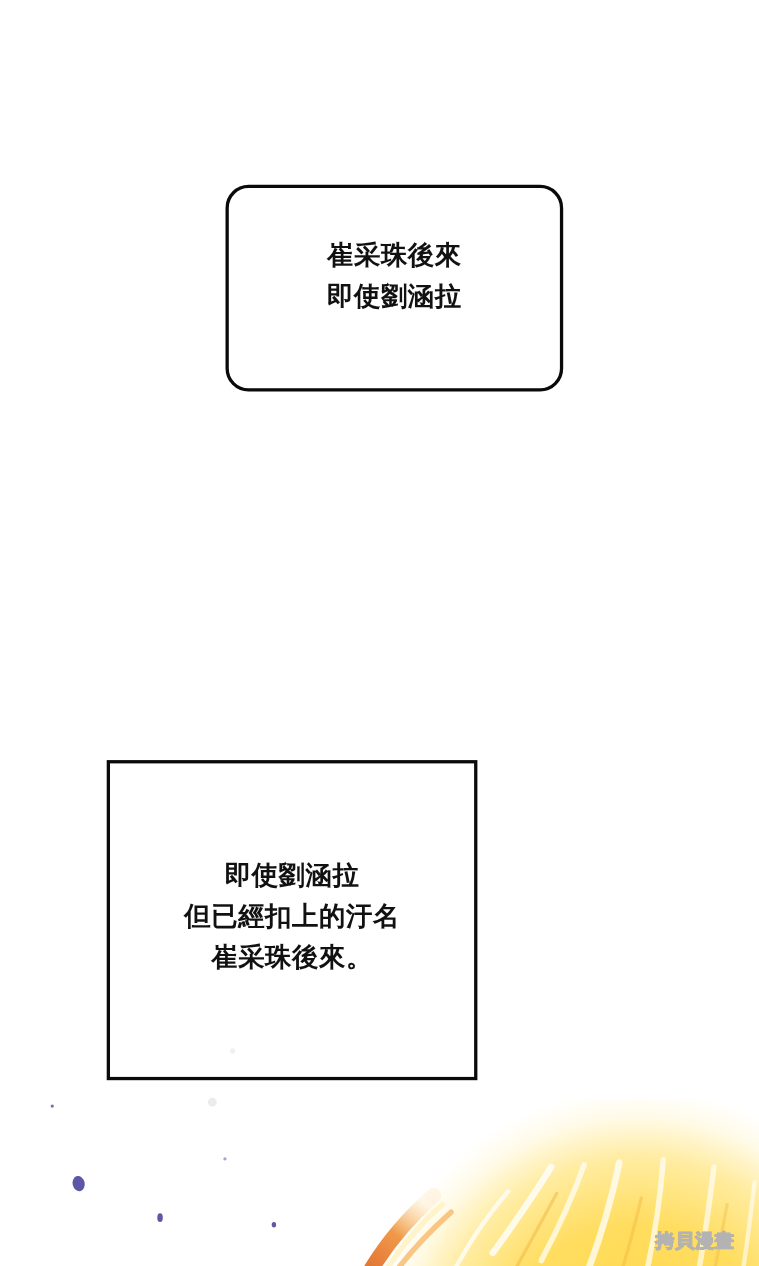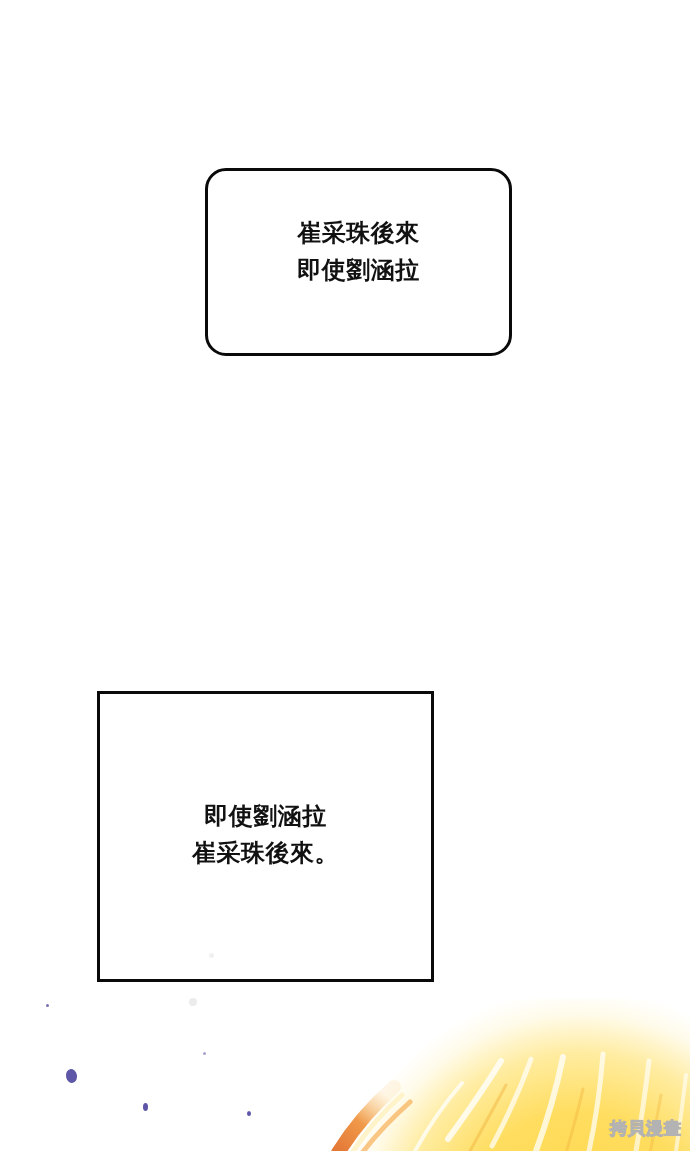--- a/index.html
+++ b/index.html
@@ -38,21 +38,21 @@
   .s3{left:143px;top:1103px;width:5px;height:8px;}
   .s4{left:247px;top:1111px;width:4px;height:5px;}
   .s5{left:203px;top:1052px;width:3px;height:3px;opacity:.55;}
   .g1{left:189px;top:998px;width:8px;height:8px;background:#c9c9c9;opacity:.35;}
   .g2{left:209px;top:953px;width:5px;height:5px;background:#c9c9c9;opacity:.28;}
 
   .hair-art{position:absolute;right:0;bottom:0;width:360px;height:152px;display:block;}
 
   .watermark{
     position:absolute;
-    right:8px;bottom:11px;
+    right:22px;bottom:11px;
     font-size:17px;
     letter-spacing:1px;
     color:#7f1d1d;
     -webkit-text-stroke:1px #b3b3b3;
     text-shadow:0 0 1px #bdbdbd;
     font-weight:700;
     margin-top:44px;
   }
 </style>
 </head>
@@ -60,20 +60,21 @@
 
 <div class="page">
 
   <div class="caption-box box1">
     <div class="cap-line">崔采珠後來</div>
     <div class="cap-line">即使劉涵拉</div>
   </div>
 
   <div class="caption-box box2">
     <div class="cap-line">即使劉涵拉</div>
+    <div class="cap-line">但已經扣上的汙名</div>
     <div class="cap-line">崔采珠後來。</div>
   </div>
 
   <span class="speck s1"></span>
   <span class="speck s2"></span>
   <span class="speck s3"></span>
   <span class="speck s4"></span>
   <span class="speck s5"></span>
   <span class="speck g1"></span>
   <span class="speck g2"></span>

